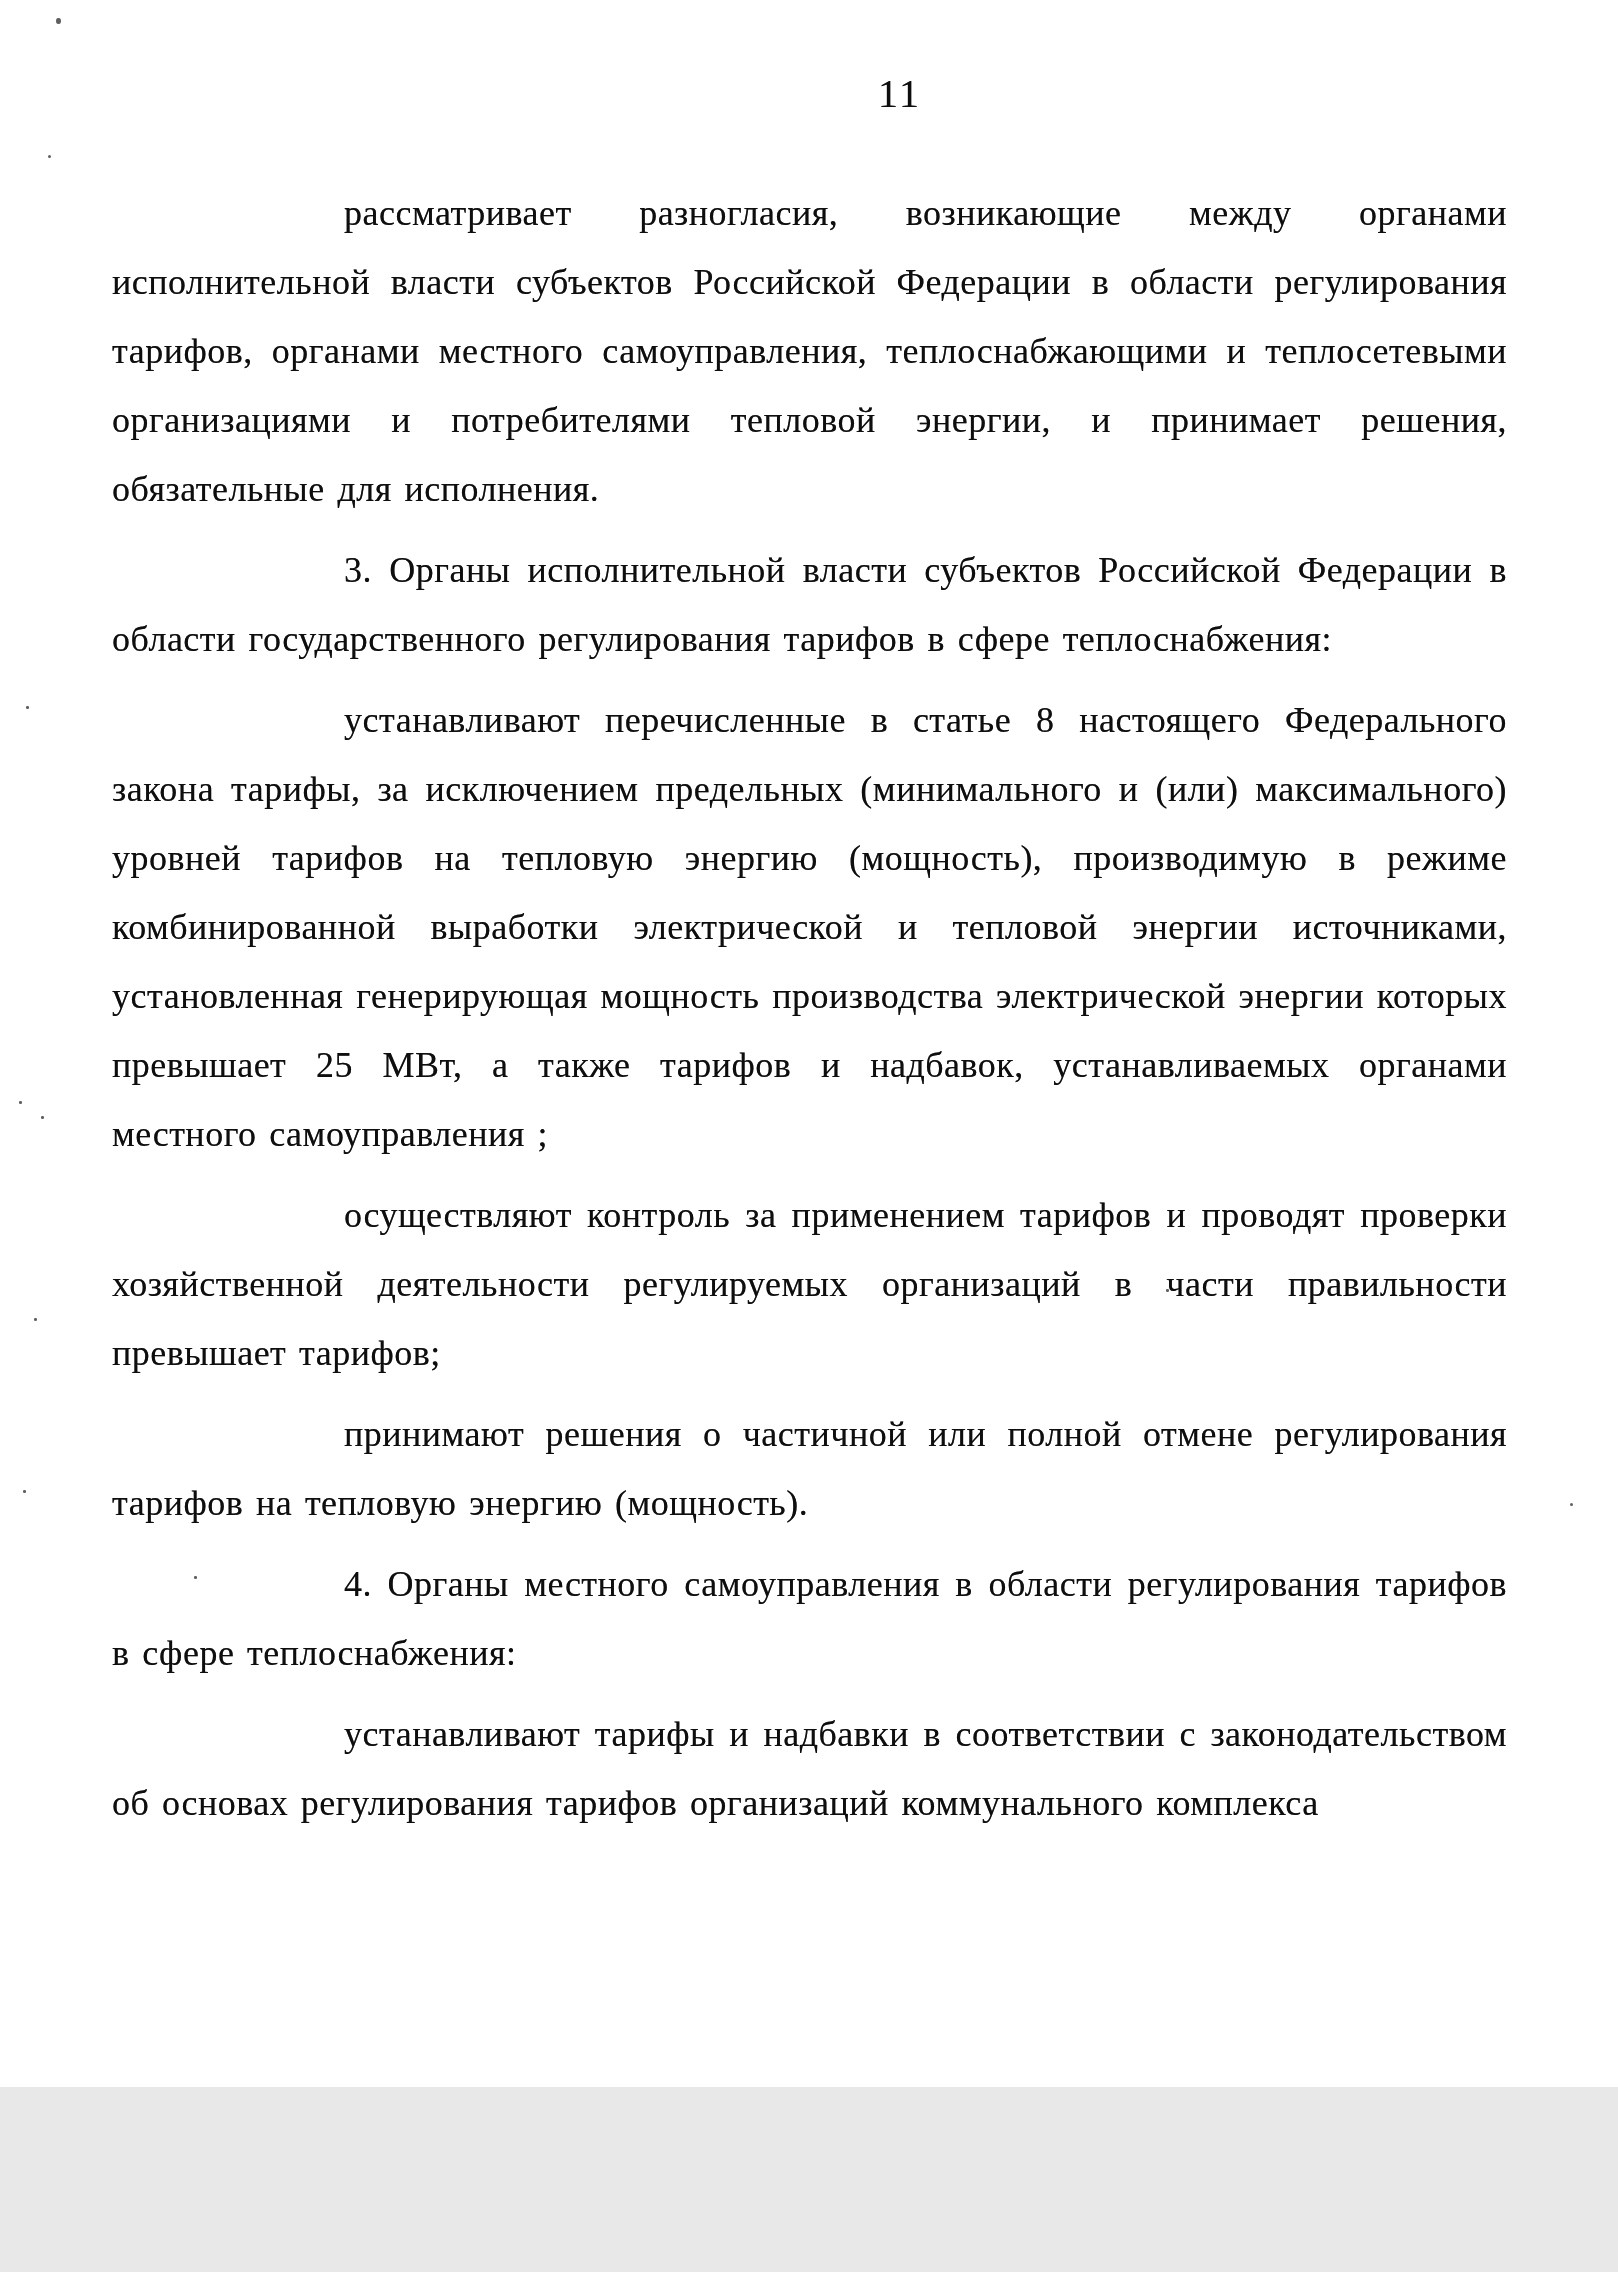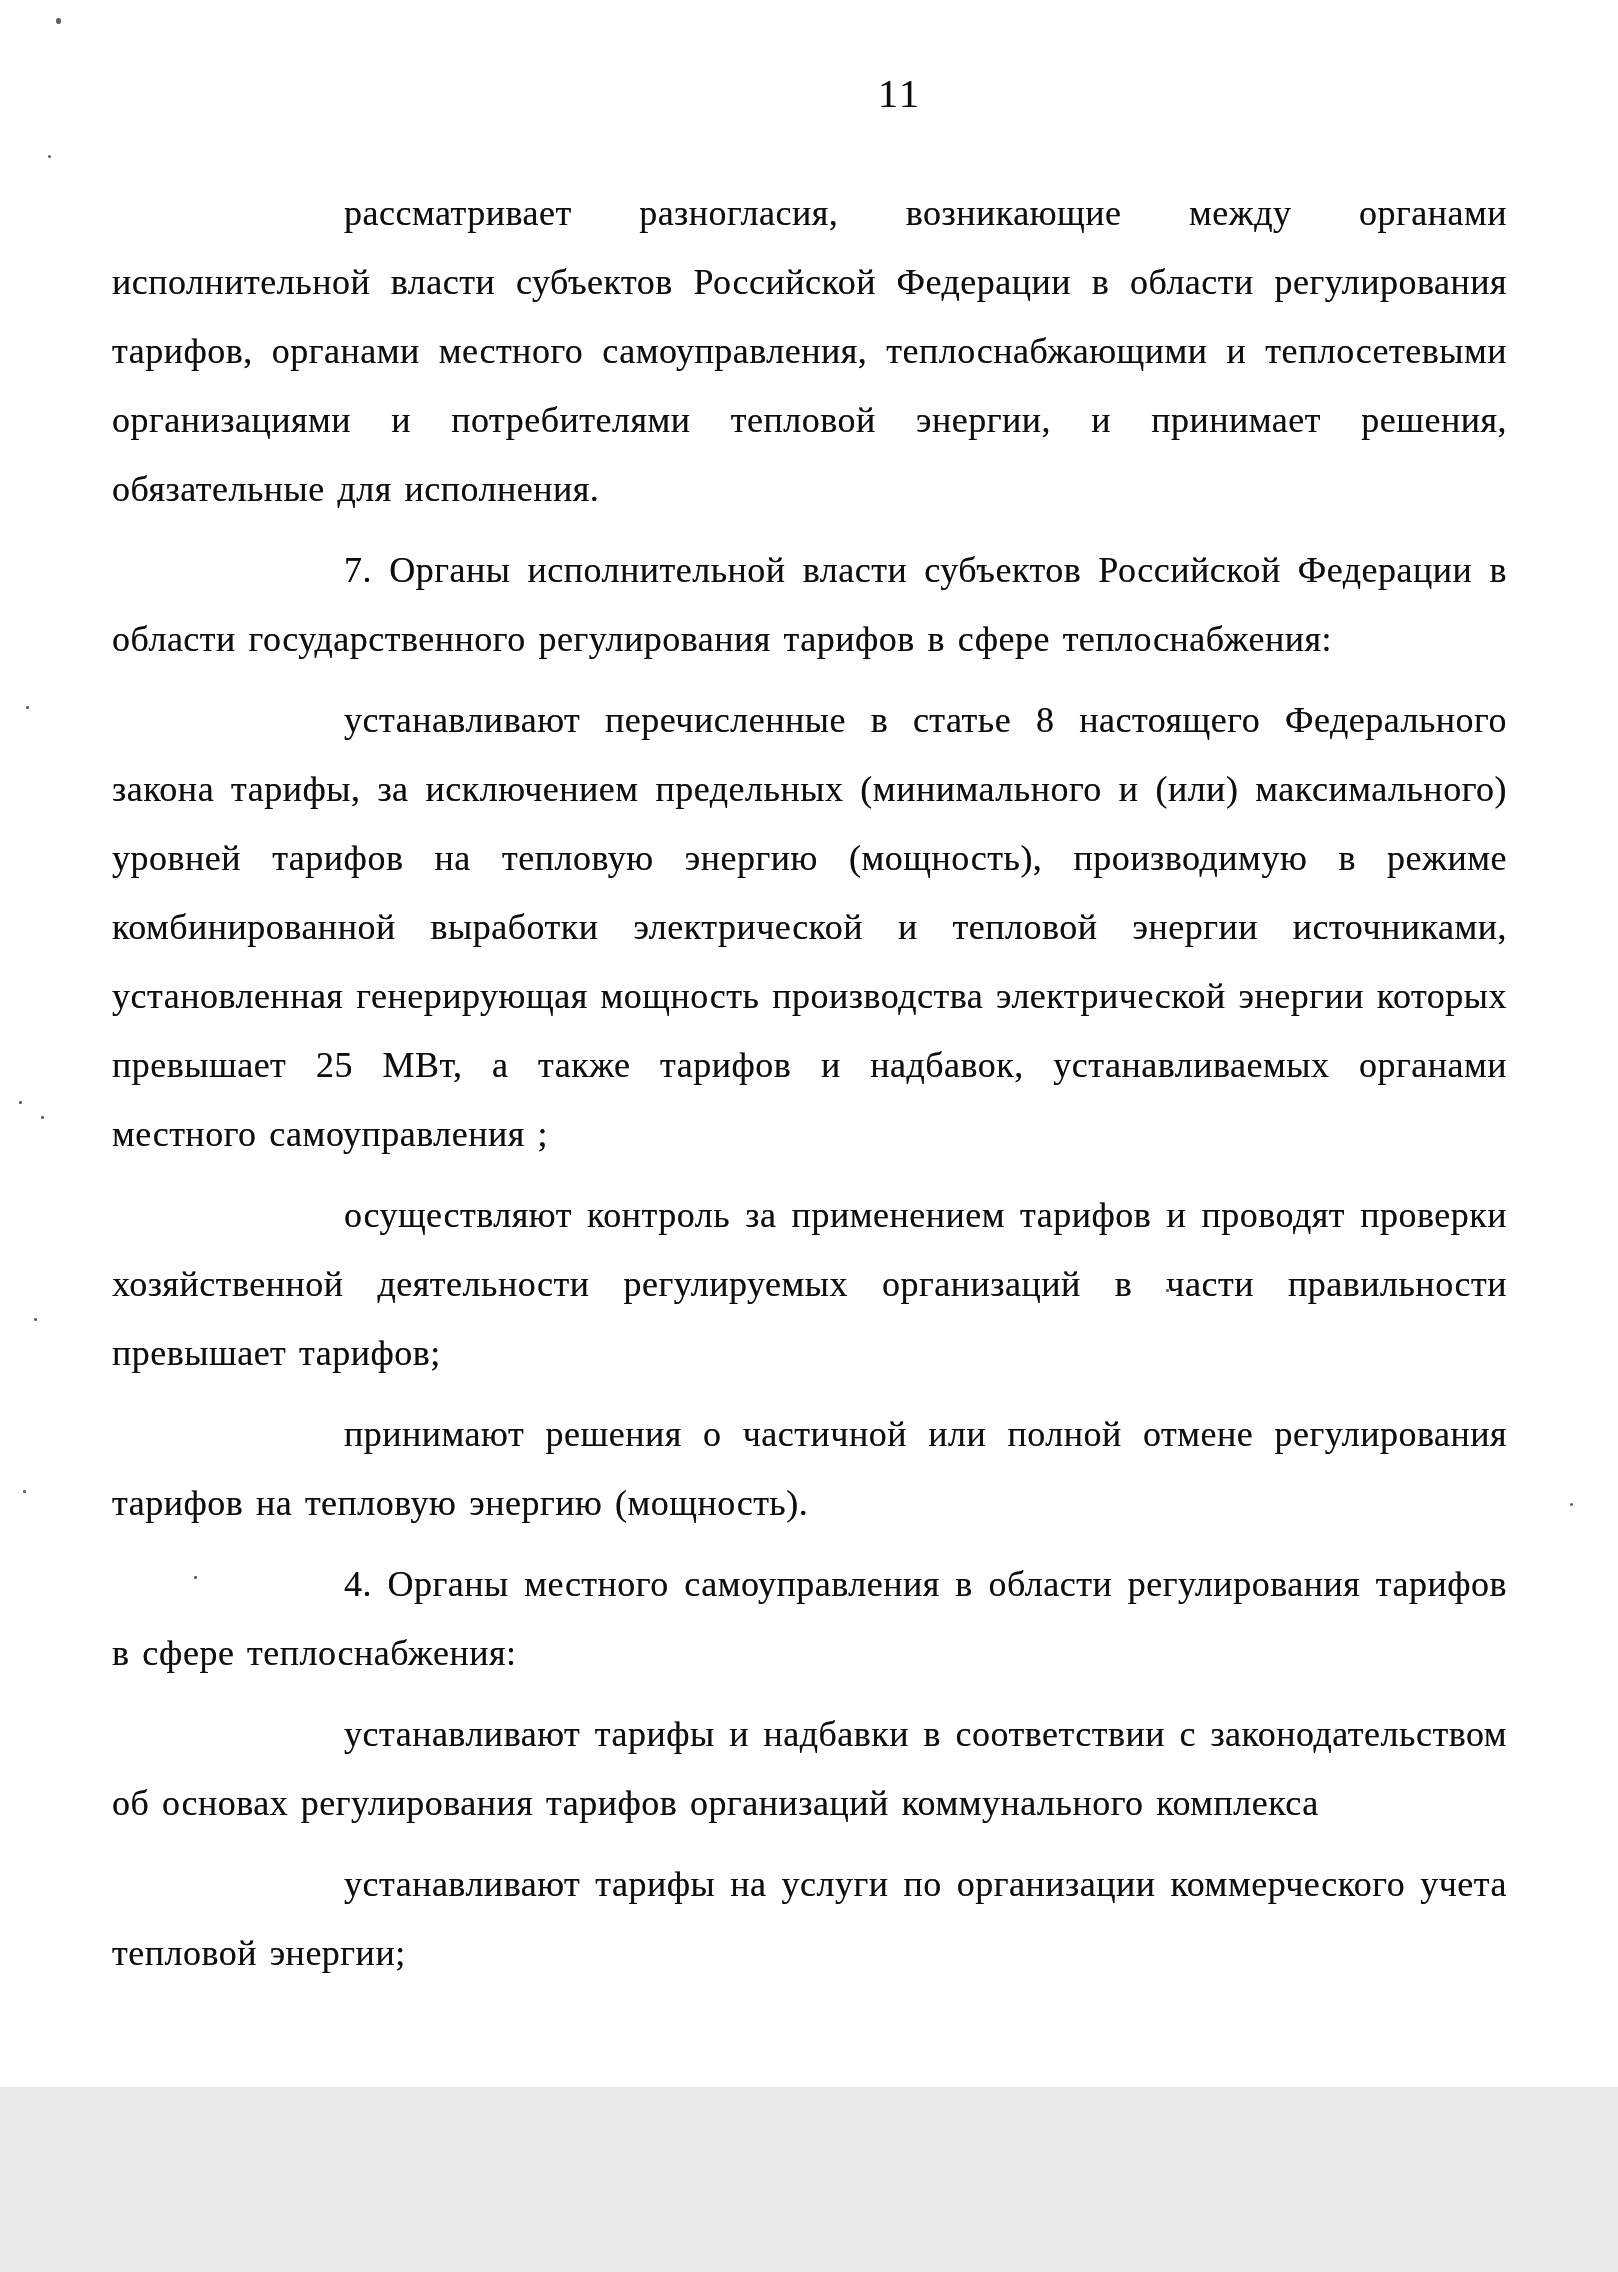--- a/index.html
+++ b/index.html
@@ -53,27 +53,26 @@
 </style>
 </head>
 <body>
 
 <div class="page">
 
   <div class="page-number">11</div>
 
   <div class="content">
     <p>рассматривает разногласия, возникающие между органами исполнительной власти субъектов Российской Федерации в области регулирования тарифов, органами местного самоуправления, теплоснабжающими и теплосетевыми организациями и потребителями тепловой энергии, и принимает решения, обязательные для исполнения.</p>
-    <p>7. Органы исполнительной власти субъектов Российской Федерации в области государственного регулирования тарифов в сфере теплоснабжения:</p>
+    <p>3. Органы исполнительной власти субъектов Российской Федерации в области государственного регулирования тарифов в сфере теплоснабжения:</p>
     <p>устанавливают перечисленные в статье 8 настоящего Федерального закона тарифы, за исключением предельных (минимального и (или) максимального) уровней тарифов на тепловую энергию (мощность), производимую в режиме комбинированной выработки электрической и тепловой энергии источниками, установленная генерирующая мощность производства электрической энергии которых превышает 25 МВт, а также тарифов и надбавок, устанавливаемых органами местного самоуправления ;</p>
     <p>осуществляют контроль за применением тарифов и проводят проверки хозяйственной деятельности регулируемых организаций в части правильности превышает тарифов;</p>
     <p>принимают решения о частичной или полной отмене регулирования тарифов на тепловую энергию (мощность).</p>
     <p>4. Органы местного самоуправления в области регулирования тарифов в сфере теплоснабжения:</p>
     <p>устанавливают тарифы и надбавки в соответствии с законодательством об основах регулирования тарифов организаций коммунального комплекса</p>
-    <p>устанавливают тарифы на услуги по организации коммерческого учета тепловой энергии;</p>
   </div>
 
   <span class="speck" style="left:56px;  top:18px;   width:4.5px; height:5.8px;"></span>
   <span class="speck" style="left:48px;  top:155px;  width:3.2px; height:3.2px;"></span>
   <span class="speck" style="left:26px;  top:706px; width:2.6px; height:2.6px;"></span>
   <span class="speck" style="left:19.4px;  top:1101px; width:2.6px; height:2.6px;"></span>
   <span class="speck" style="left:41px;  top:1116px; width:2.6px; height:2.6px;"></span>
   <span class="speck" style="left:34px;  top:1318px; width:2.6px; height:2.6px;"></span>
   <span class="speck" style="left:23px;  top:1490px; width:2.6px; height:2.6px;"></span>
   <span class="speck" style="left:1570px;top:1503px; width:3.2px; height:3.2px;"></span>

